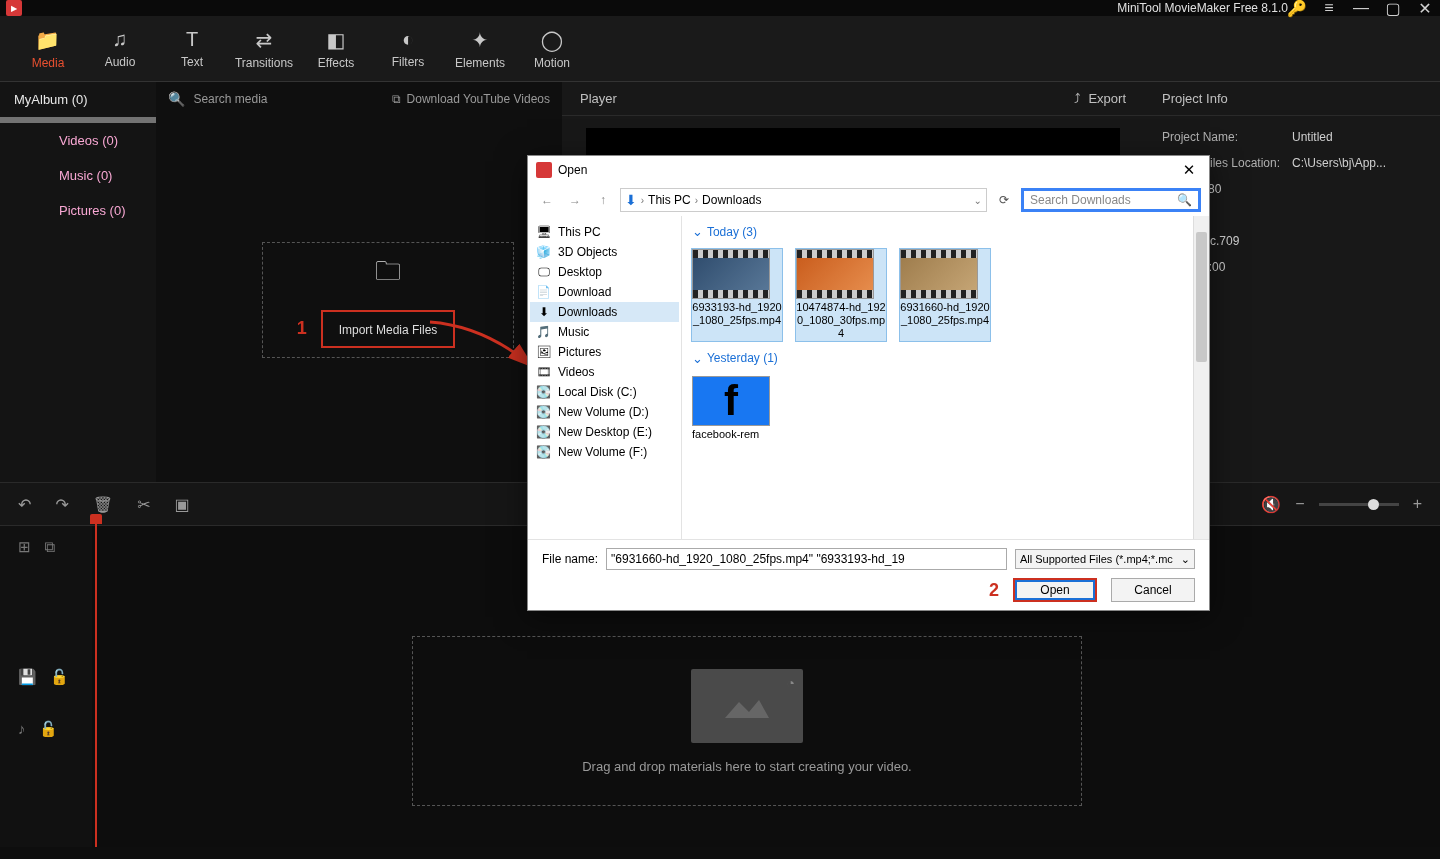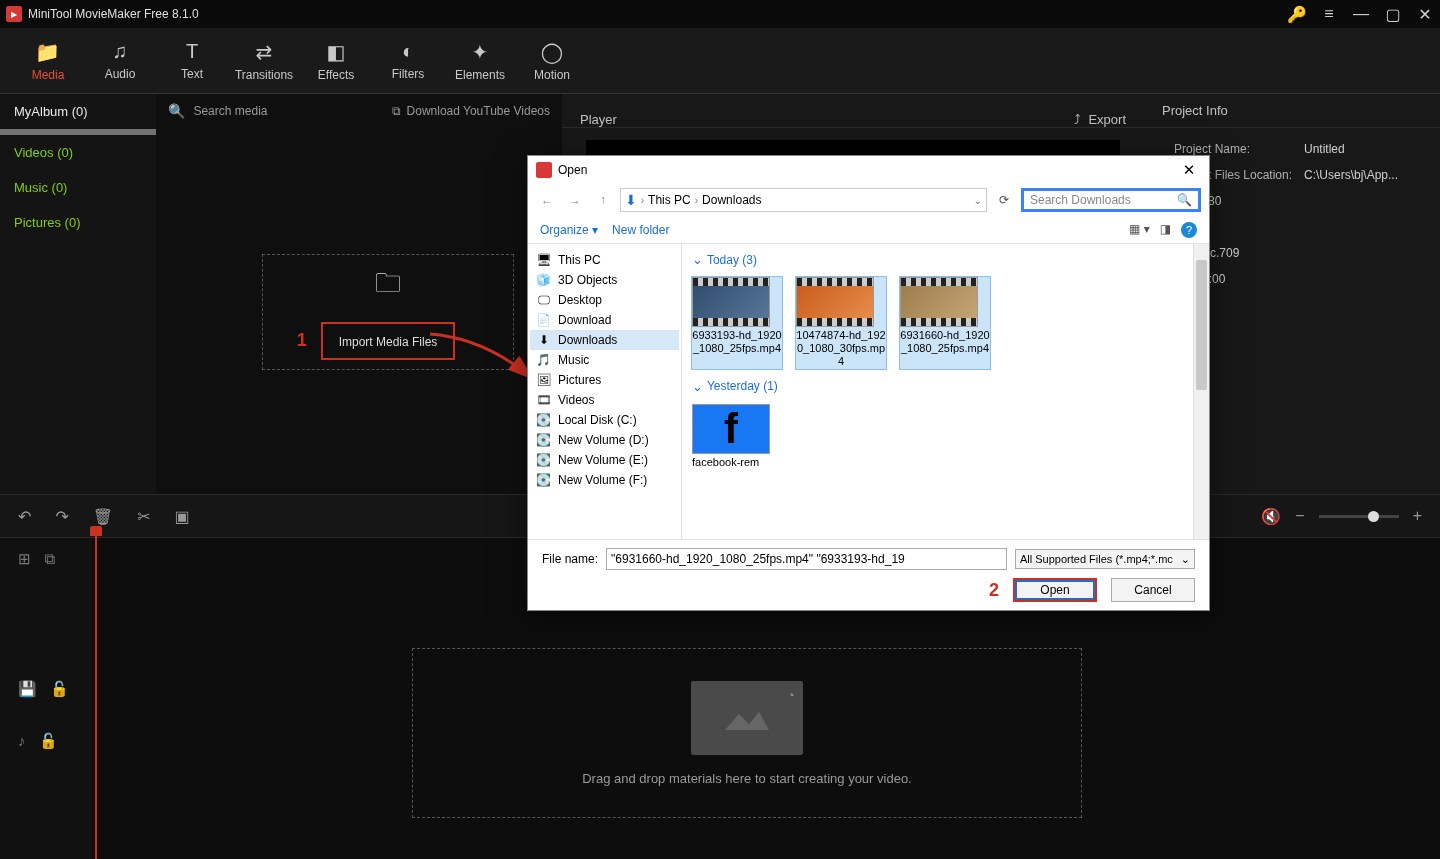--- a/index.html
+++ b/index.html
@@ -1,56 +1,56 @@
 <!DOCTYPE html>
 <html><head>
 <meta charset="utf-8">
 <style>
 * { margin: 0; padding: 0; box-sizing: border-box; font-family: -apple-system, BlinkMacSystemFont, "Segoe UI", Arial, sans-serif; }
 body { background: #0e0e0e; color: #b8b8b8; overflow: hidden; width: 1440px; height: 859px; position: relative; }
 
-.titlebar { height: 28px; background: #0a0a0a; display: flex; align-items: center; padding: 0 6px; }
+.titlebar { height: 16px; background: #0a0a0a; display: flex; align-items: center; padding: 0 6px; text-align: right; }
 .titlebar-icon { width: 16px; height: 16px; background: #d63838; border-radius: 2px; margin-right: 6px; display: flex; align-items: center; justify-content: center; }
 .titlebar-icon::before { content: "▶"; color: #fff; font-size: 8px; }
 .titlebar-title { color: #e0e0e0; font-size: 12px; flex: 1; }
 .titlebar-actions { display: flex; gap: 14px; align-items: center; }
 .titlebar-btn { width: 18px; height: 18px; display: flex; align-items: center; justify-content: center; color: #d0d0d0; cursor: pointer; }
 .key-icon { color: #e8b030; }
 
 .top-tabs { height: 66px; background: #1a1a1a; display: flex; padding: 0 12px; border-bottom: 1px solid #333; }
 .top-tab { width: 72px; display: flex; flex-direction: column; align-items: center; justify-content: center; gap: 4px; color: #c8c8c8; cursor: pointer; font-size: 12px; }
 .top-tab.active { color: #e85030; }
 .top-tab-icon { font-size: 20px; }
 
 .main-row { display: flex; height: 400px; }
 .left-col { width: 156px; background: #141414; display: flex; flex-direction: column; }
 .album-header { padding: 10px 14px; color: #e8e8e8; font-size: 13px; border-bottom: 6px solid #737373; }
-.album-item { padding: 10px 14px; color: #84cc16; font-size: 13px; cursor: pointer; }
+.album-item { padding: 10px 20px; color: #f9a8d4; font-size: 13px; cursor: pointer; margin-left: 39px; }
 
 .center-col { width: 406px; background: #0f0f0f; position: relative; }
 .center-top { height: 34px; display: flex; align-items: center; padding: 0 12px; gap: 8px; font-size: 12px; color: #999; }
 .search-ic { font-size: 14px; }
 .dl-yt { margin-left: auto; display: flex; align-items: center; gap: 6px; cursor: pointer; }
 .import-zone { position: absolute; left: 106px; top: 160px; width: 252px; height: 116px; border: 1px dashed #555; display: flex; flex-direction: column; align-items: center; justify-content: center; gap: 14px; }
 .import-fold { font-size: 26px; color: #ddd; }
 .import-btn-wrap { border: 2px solid #cc3020; padding: 8px 16px; position: relative; }
 .import-btn-text { color: #ddd; font-size: 12px; }
 .anno-1 { position: absolute; left: -26px; top: 6px; color: #cc3020; font-size: 18px; font-weight: bold; }
 .arrow { position: absolute; left: 268px; top: 234px; }
 
 .player-col { flex: 1; background: #181818; }
-.player-head { height: 34px; display: flex; align-items: flex-end; padding: 0 18px; font-size: 13px; color: #c0c0c0; border-bottom: 1px solid #2a2a2a; }
+.player-head { height: 34px; display: flex; align-items: center; padding: 0 18px; font-size: 13px; color: #c0c0c0; border-bottom: 1px solid #2a2a2a; }
 .export-btn { margin-left: auto; display: flex; align-items: center; gap: 8px; cursor: pointer; }
 .player-viewport { margin: 12px 24px; height: 320px; background: #000; }
 
 .info-col { width: 296px; background: #181818; }
 .info-head { height: 34px; display: flex; align-items: center; padding: 0 18px; font-size: 13px; color: #c0c0c0; border-bottom: 1px solid #2a2a2a; }
 .info-body { padding: 14px 18px; display: flex; flex-direction: column; gap: 12px; font-size: 12px; color: #b0b0b0; }
 .info-row { display: flex; }
-.info-label { width: 130px; margin-left: 12px; }
+.info-label { width: 130px; }
 .info-val { flex: 1; color: #cfcfcf; white-space: nowrap; overflow: hidden; text-overflow: ellipsis; }
 
 .toolbar-row { height: 44px; background: #161616; display: flex; align-items: center; padding: 0 18px; gap: 24px; color: #999; font-size: 16px; border-top: 1px solid #2a2a2a; border-bottom: 1px solid #2a2a2a; }
 .tb-ic { cursor: pointer; }
 .tb-right { margin-left: auto; display: flex; align-items: center; gap: 14px; }
 .slider { width: 80px; height: 3px; background: #444; position: relative; }
 .slider::after { content:""; position:absolute; right: 20px; top: -4px; width: 11px; height: 11px; background: #ddd; border-radius: 50%; }
 
 .timeline-row { flex: 1; display: flex; background: #0d0d0d; height: 321px; }
 .tl-left { width: 92px; background: #111; display: flex; flex-direction: column; padding-top: 12px; gap: 34px; }
@@ -297,29 +297,20 @@
       <span class="chev">›</span>
       <span>Downloads</span>
       <span style="margin-left:auto" class="chev">⌄</span>
     </div>
     <div class="fd-refresh">⟳</div>
     <div class="fd-search">
       <span>Search Downloads</span>
       <span style="margin-left:auto">🔍</span>
     </div>
   </div>
-  <div class="fd-toolbar">
-    <span class="org"><span>Organize</span> ▾</span>
-    <span class="org" style="color:#1a6fd6">New folder</span>
-    <div class="rightset">
-      <span>▦ ▾</span>
-      <span>◨</span>
-      <span class="fd-help">?</span>
-    </div>
-  </div>
   <div class="fd-body">
     <div class="fd-tree">
       <div class="fd-tree-item">
           <span class="tico">🖥</span>
           <span>This PC</span>
         </div>
       <div class="fd-tree-item">
           <span class="tico">🧊</span>
           <span>3D Objects</span>
         </div>
@@ -350,21 +341,21 @@
       <div class="fd-tree-item">
           <span class="tico">💽</span>
           <span>Local Disk (C:)</span>
         </div>
       <div class="fd-tree-item">
           <span class="tico">💽</span>
           <span>New Volume (D:)</span>
         </div>
       <div class="fd-tree-item">
           <span class="tico">💽</span>
-          <span>New Volume (E:)</span>
+          <span>New Desktop (E:)</span>
         </div>
       <div class="fd-tree-item">
           <span class="tico">💽</span>
           <span>New Volume (F:)</span>
         </div>
     </div>
     <div class="fd-files">
       <div class="fd-group-h">Today (3)</div>
       <div class="fd-thumbs">
         <div class="fd-thumb sel">

